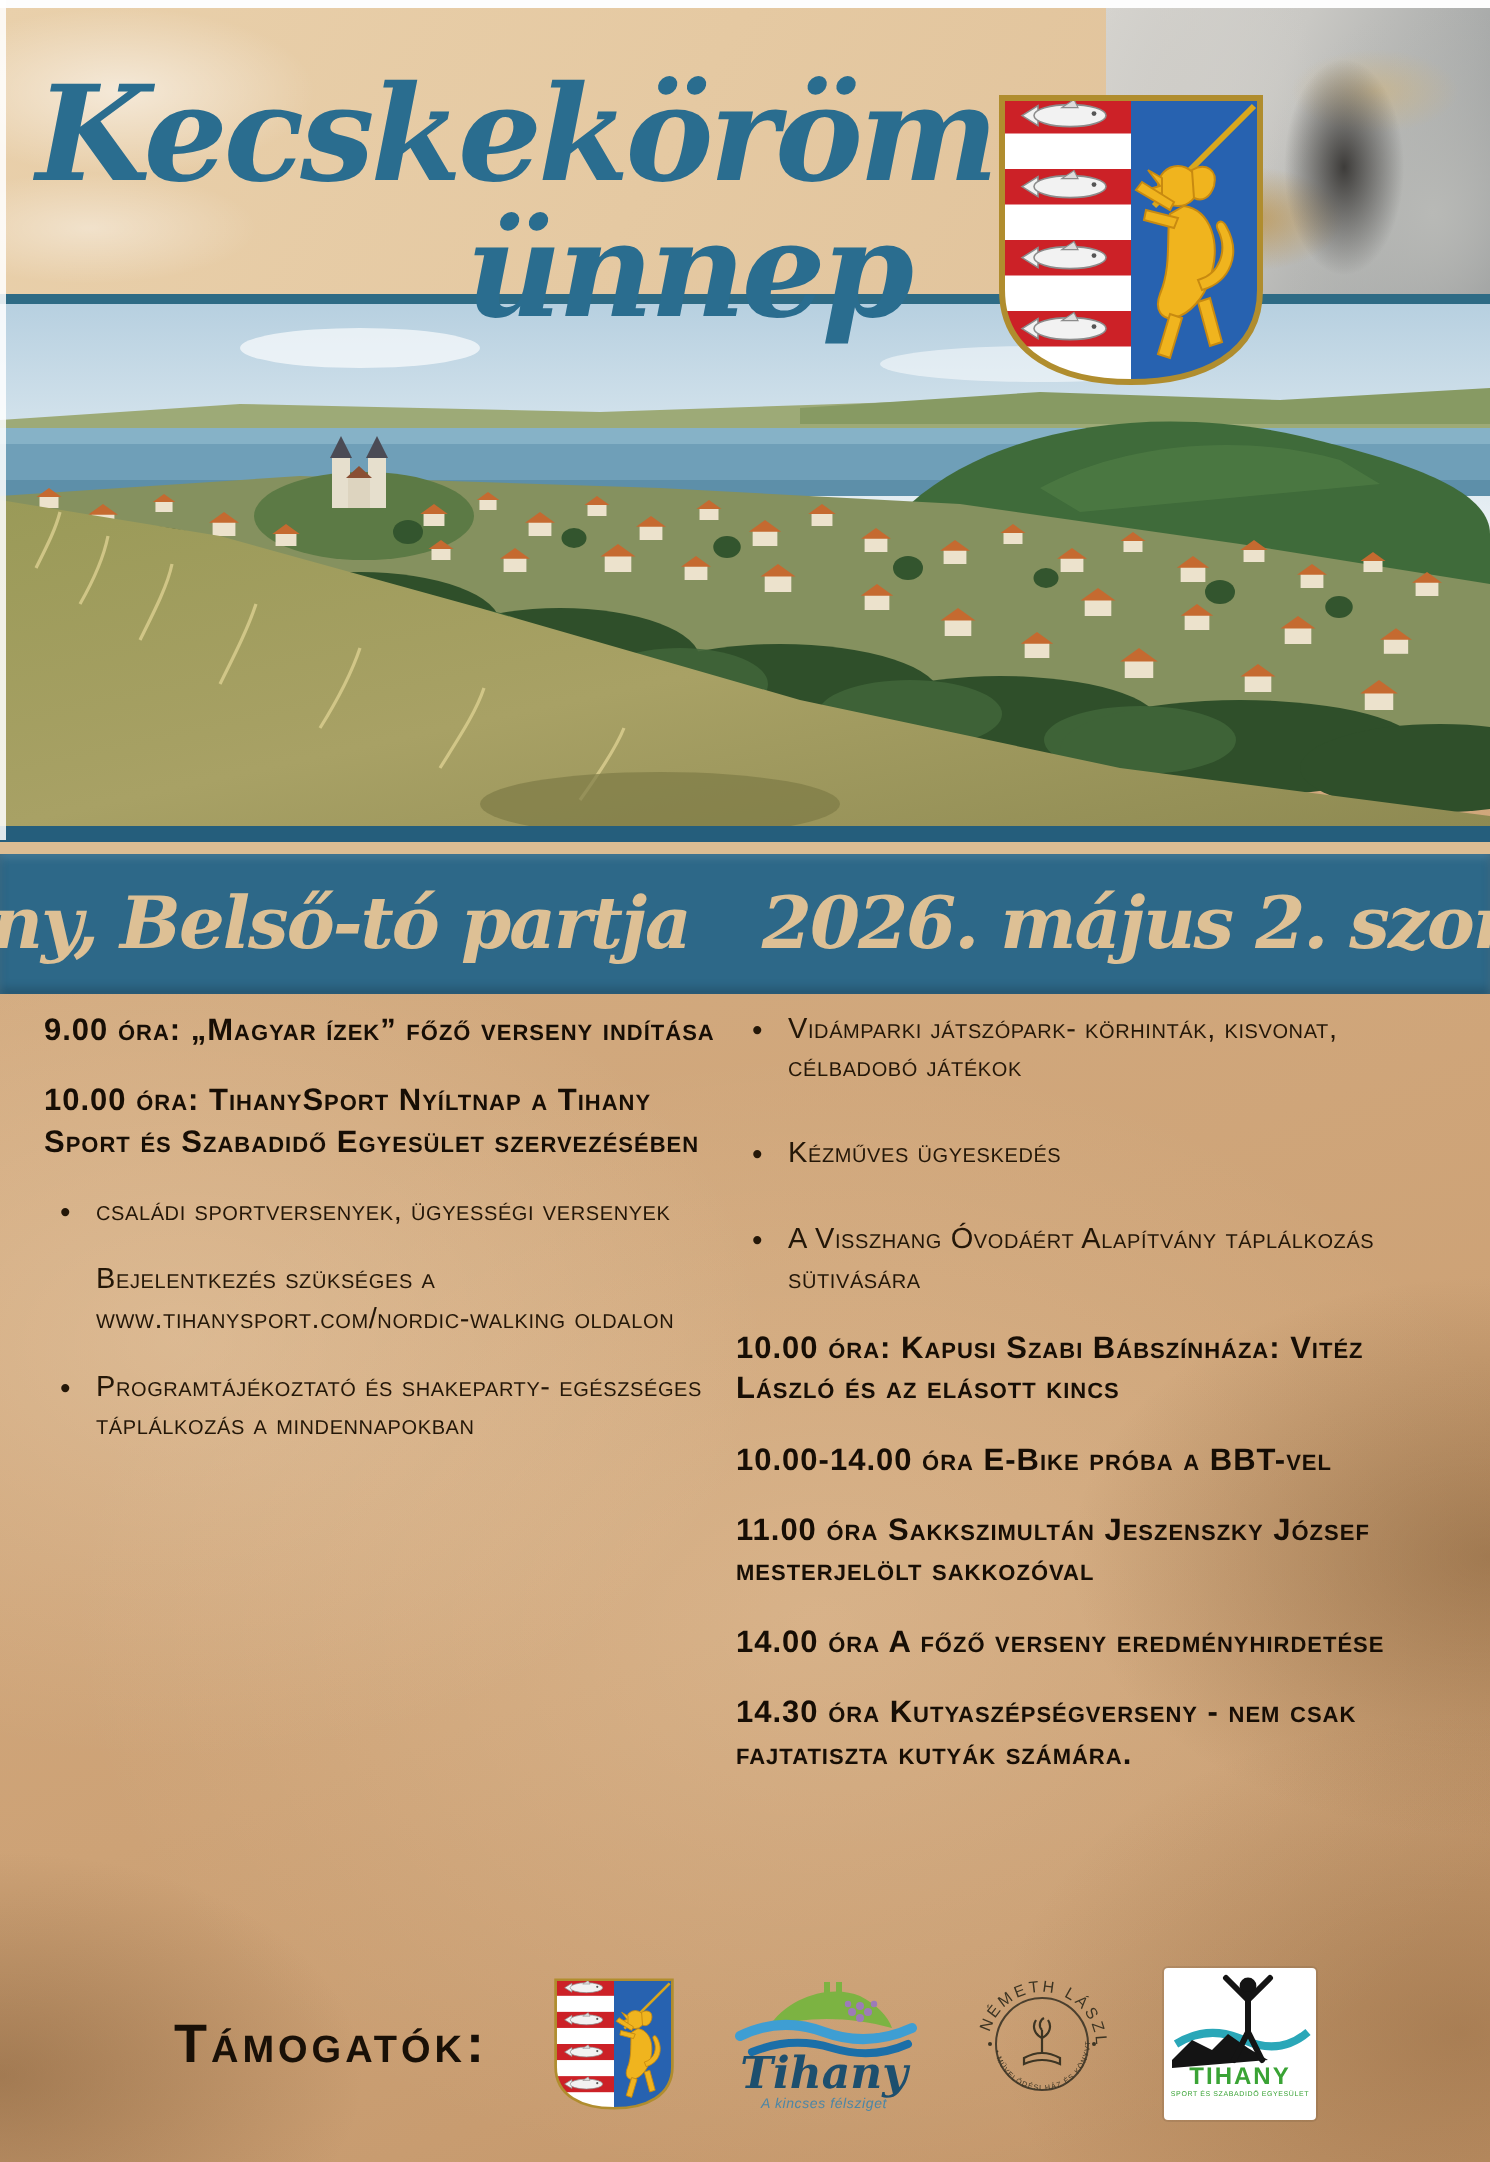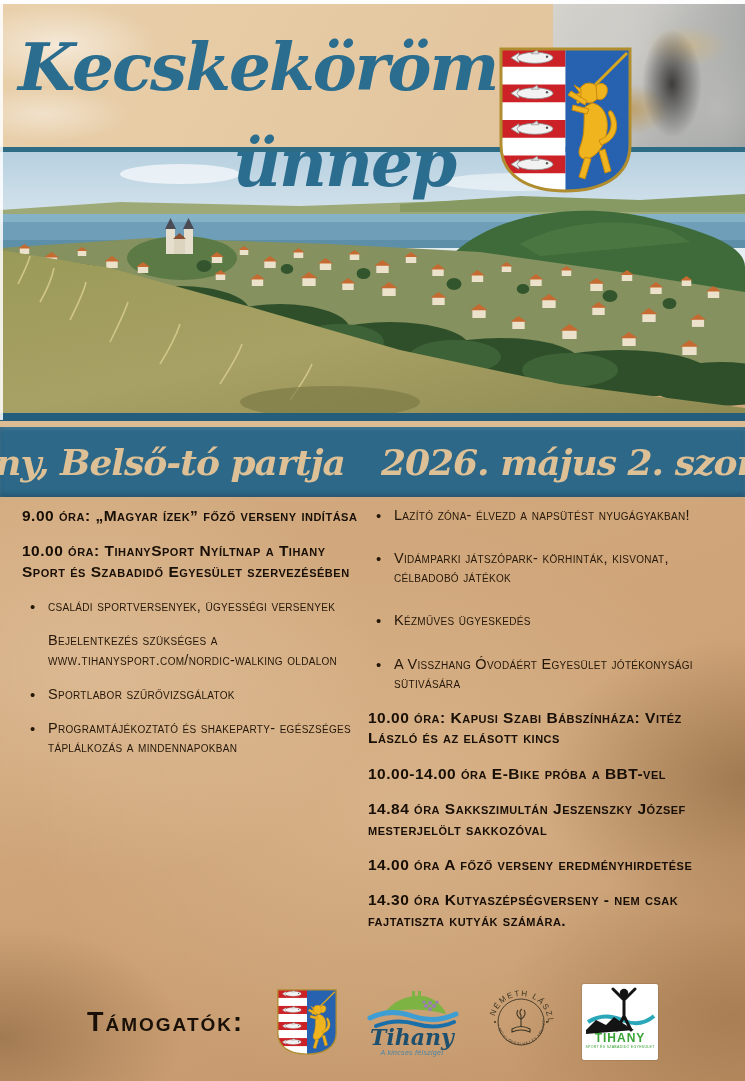--- a/index.html
+++ b/index.html
@@ -37,21 +37,21 @@
   }
   .title-rule{position:absolute;left:0;top:147px;width:745px;height:5px;background:#2e6b85;z-index:2;}
   .title1{
     position:absolute;left:18px;top:28px;width:480px;text-align:left;z-index:3;
     font-family:"DejaVu Serif",serif;font-style:italic;font-weight:700;
     font-size:66px;letter-spacing:-2px;color:#2a6d8f;white-space:nowrap;
   }
   .title2{
     position:absolute;left:210px;top:96px;width:268px;text-align:center;z-index:3;
     font-family:"DejaVu Serif",serif;font-style:italic;font-weight:700;
-    font-size:66px;letter-spacing:-2px;color:#2a6d8f;white-space:nowrap;margin-top:28px;
+    font-size:66px;letter-spacing:-2px;color:#2a6d8f;white-space:nowrap;
   }
   .coa{position:absolute;left:497px;top:45px;z-index:4;}
 
   
   .photo{position:absolute;left:0;top:152px;width:745px;height:261px;z-index:1;}
 
   
   .strip-teal{position:absolute;left:0;top:413px;width:745px;height:8px;background:#255e7c;}
   .strip-tan{position:absolute;left:0;top:421px;width:745px;height:6px;background:#dcbd93;}
   .banner{
@@ -294,31 +294,29 @@
     <span>Tihany, Belső-tó partja</span>
     <span>2026. május 2. szombat</span>
   </div>
 
   <div class="program">
     <div class="col-l">
       <div class="entry h">9.00 óra: „Magyar ízek” főző verseny indítása</div>
       <div class="entry h">10.00 óra: TihanySport Nyíltnap a Tihany Sport és Szabadidő Egyesület szervezésében</div>
       <div class="entry b">családi sportversenyek, ügyességi versenyek</div>
       <div class="entry p">Bejelentkezés szükséges a www.tihanysport.com/nordic-walking oldalon</div>
-      <div class="entry b">Sportlabor szűrővizsgálatok</div>
       <div class="entry b">Programtájékoztató és shakeparty- egészséges táplálkozás a mindennapokban</div>
     </div>
     <div class="col-r">
-      <div class="entry b gap-big">Lazító zóna- élvezd a napsütést nyugágyakban!</div>
       <div class="entry b gap-big">Vidámparki játszópark- körhinták, kisvonat, célbadobó játékok</div>
       <div class="entry b gap-big">Kézműves ügyeskedés</div>
-      <div class="entry b">A Visszhang Óvodáért Egyesület jótékonysági sütivására</div>
+      <div class="entry b">A Visszhang Óvodáért Alapítvány táplálkozás sütivására</div>
       <div class="entry h">10.00 óra: Kapusi Szabi Bábszínháza: Vitéz László és az elásott kincs</div>
       <div class="entry h">10.00-14.00 óra E-Bike próba a BBT-vel</div>
-      <div class="entry h">14.84 óra Sakkszimultán Jeszenszky József mesterjelölt sakkozóval</div>
+      <div class="entry h">11.00 óra Sakkszimultán Jeszenszky József mesterjelölt sakkozóval</div>
       <div class="entry h">14.00 óra A főző verseny eredményhirdetése</div>
       <div class="entry h">14.30 óra Kutyaszépségverseny - nem csak fajtatiszta kutyák számára.</div>
     </div>
   </div>
 
   <div class="footer">
     <div class="tamogatok">Támogatók:</div>
 
     <svg class="logo" width="62" height="68">
       <use href="#coa-sym" width="62" height="68"></use>

